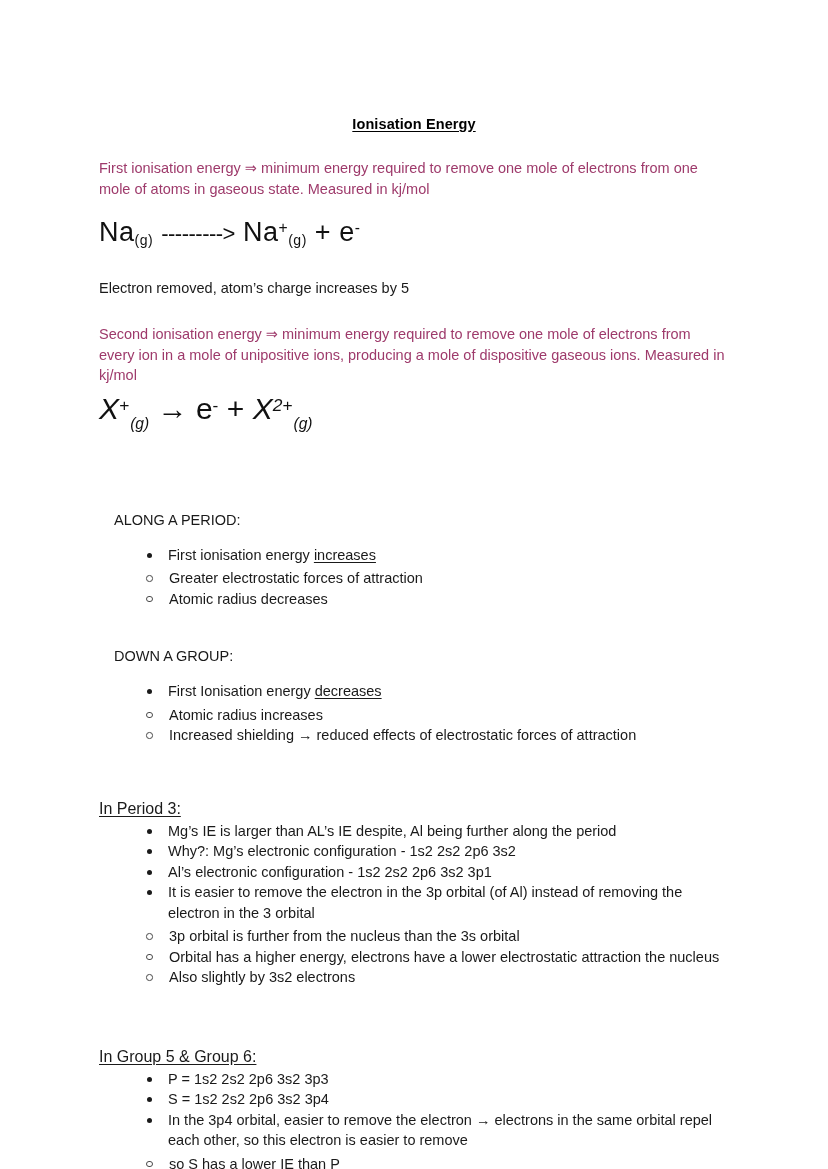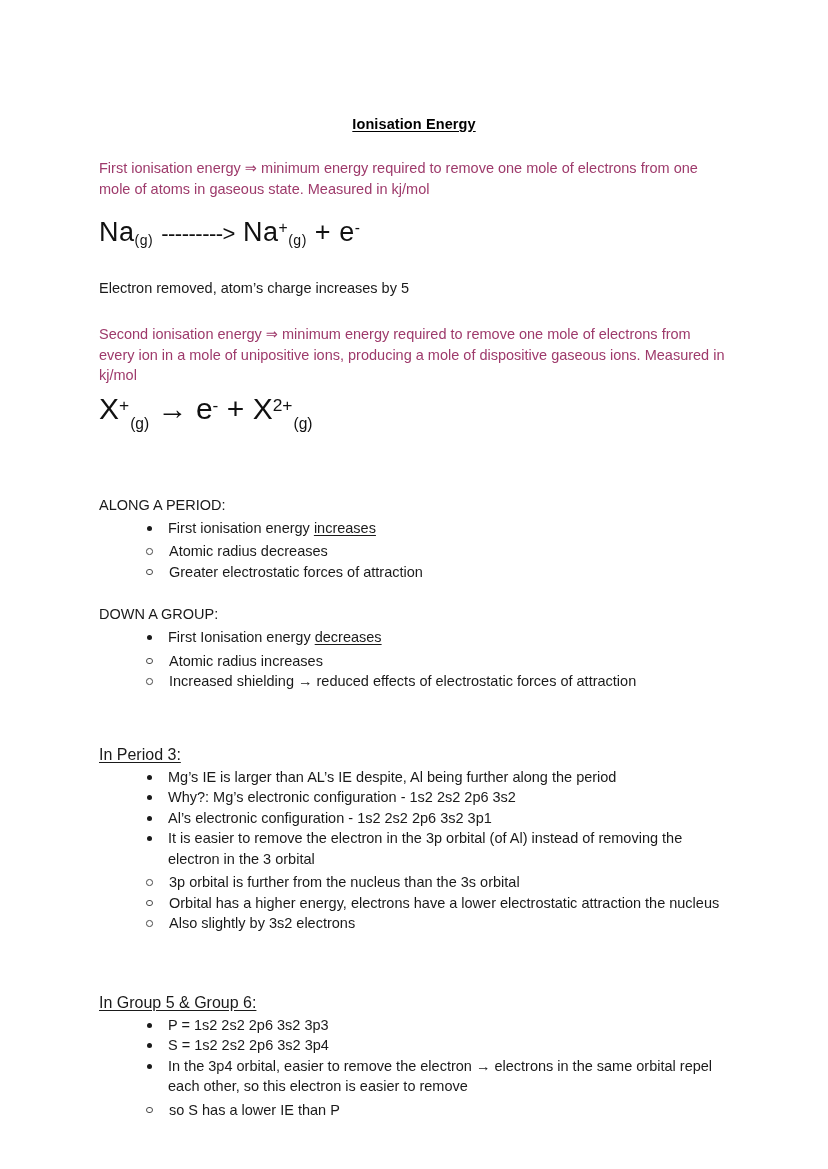--- a/index.html
+++ b/index.html
@@ -53,21 +53,21 @@
   }
   .plain-line {
     font-size: 14.5px;
     line-height: 20px;
     margin: 0;
     color: #1a1a1a;
   }
   .caps-line {
     font-size: 14.5px;
     line-height: 20px;
-    margin: 0;
+    margin: 15px;
     color: #1a1a1a;
   }
 
   
   .def-para {
     font-size: 14.5px;
     line-height: 20.5px;
     margin: 0;
     color: #9e3a6b;
     max-width: 630px;
@@ -94,21 +94,21 @@
     font-weight: 400;
   }
   sub.g {
     font-size: 0.52em;
     vertical-align: -0.32em;
   }
   sup.chg {
     font-size: 0.58em;
     vertical-align: 0.48em;
   }
-  .xgroup { position: relative; display: inline-block; }
+  .xgroup { position: relative; display: inline-block; font-style: italic; }
   .xgroup sub.g {
     font-size: 0.52em;
     vertical-align: -0.62em;
     margin-left: 1px;
   }
 
   
   ul.lv1 {
     margin: 3px;
     padding-left: 45px;
@@ -212,22 +212,22 @@
 
 
   <div class="sp-6"></div>
 
   <p class="caps-line">ALONG A PERIOD:</p>
 
   <ul class="lv1">
     <li><span class="b1"></span><span>First ionisation energy </span><span class="u">increases</span></li>
   </ul>
   <ul class="lv2">
+    <li><span class="b2"></span><span>Greater electrostatic forces of attraction</span></li>
     <li><span class="b2"></span><span>Atomic radius decreases</span></li>
-    <li><span class="b2"></span><span>Greater electrostatic forces of attraction</span></li>
   </ul>
 
   <div class="sp-22"></div>
 
   <p class="caps-line">DOWN A GROUP:</p>
 
   <ul class="lv1">
     <li><span class="b1"></span><span>First Ionisation energy </span><span class="u">decreases</span></li>
   </ul>
   <ul class="lv2">

